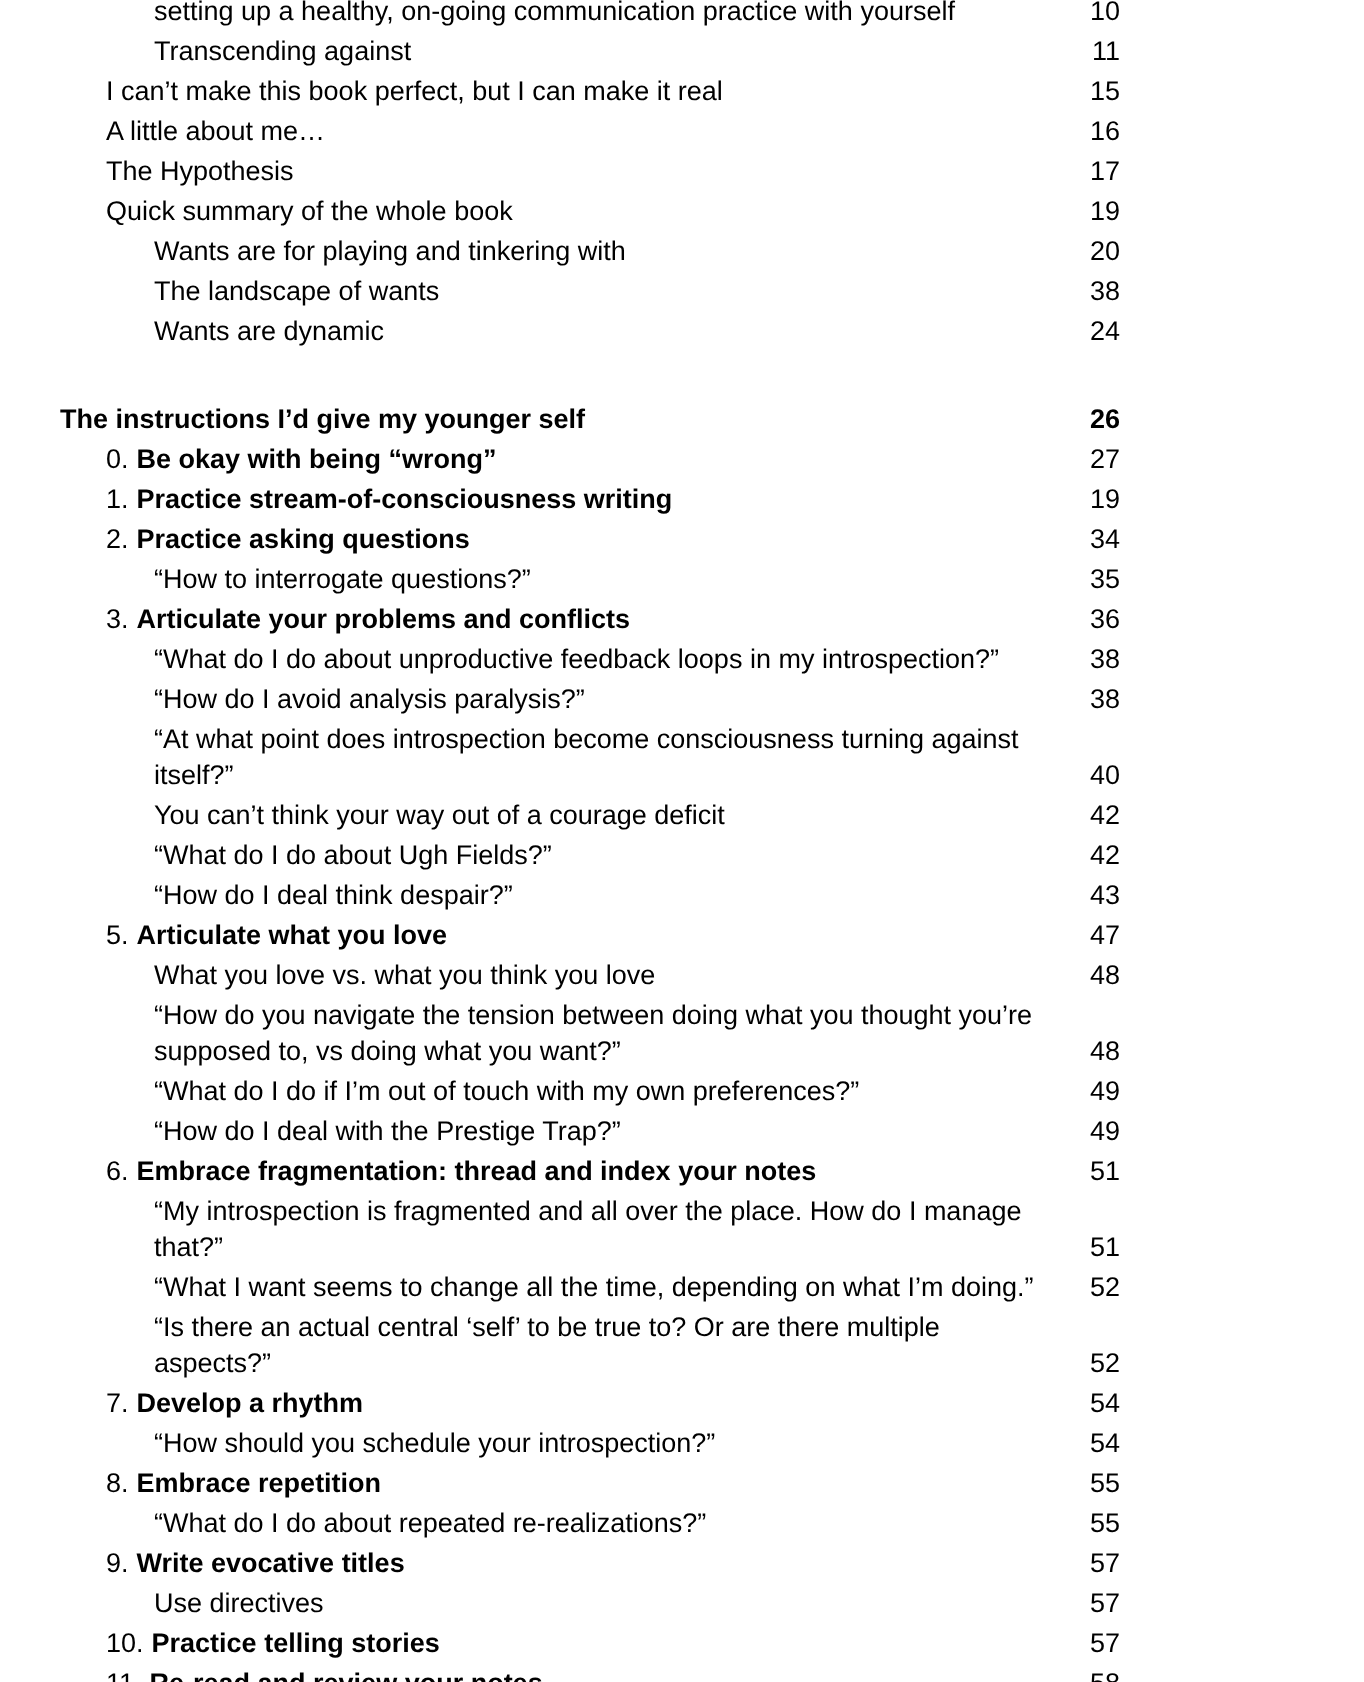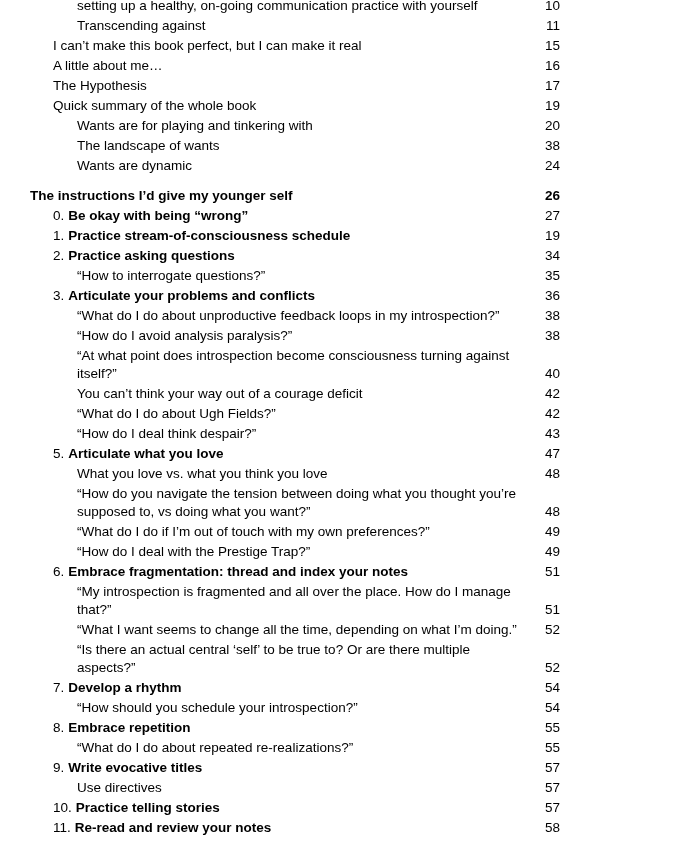--- a/index.html
+++ b/index.html
@@ -26,21 +26,21 @@
     margin: -4px 48px 0 30px; 
   }
   .row {
     display: flex;
     align-items: flex-end;
     line-height: 18px;
     padding: 1px 0;
   }
   .row.lvl1 { padding-left: 23px; }
   .row.lvl2 { padding-left: 47px; }
-  .row.gap-before { margin-top: 10px; }
+  .row.gap-before { margin-top: 24px; }
   .title {
     flex: 1 1 auto;
     min-width: 0;
   }
   .pagenum {
     flex: 0 0 auto;
     width: 40px;
     text-align: right;
   }
   .prefix { margin-right: 4px; }
@@ -99,21 +99,21 @@
   </div>
       <div class="row lvl0 gap-before bold-all">
     <span class="title"><span class="ttext">The instructions I’d give my younger self</span></span>
     <span class="pagenum">26</span>
   </div>
       <div class="row lvl1 bold-title">
     <span class="title"><span class="prefix">0.</span><span class="ttext">Be okay with being “wrong”</span></span>
     <span class="pagenum">27</span>
   </div>
       <div class="row lvl1 bold-title">
-    <span class="title"><span class="prefix">1.</span><span class="ttext">Practice stream-of-consciousness schedule</span></span>
+    <span class="title"><span class="prefix">1.</span><span class="ttext">Practice stream-of-consciousness writing</span></span>
     <span class="pagenum">19</span>
   </div>
       <div class="row lvl1 bold-title">
     <span class="title"><span class="prefix">2.</span><span class="ttext">Practice asking questions</span></span>
     <span class="pagenum">34</span>
   </div>
       <div class="row lvl2">
     <span class="title"><span class="ttext">“How to interrogate questions?”</span></span>
     <span class="pagenum">35</span>
   </div>

